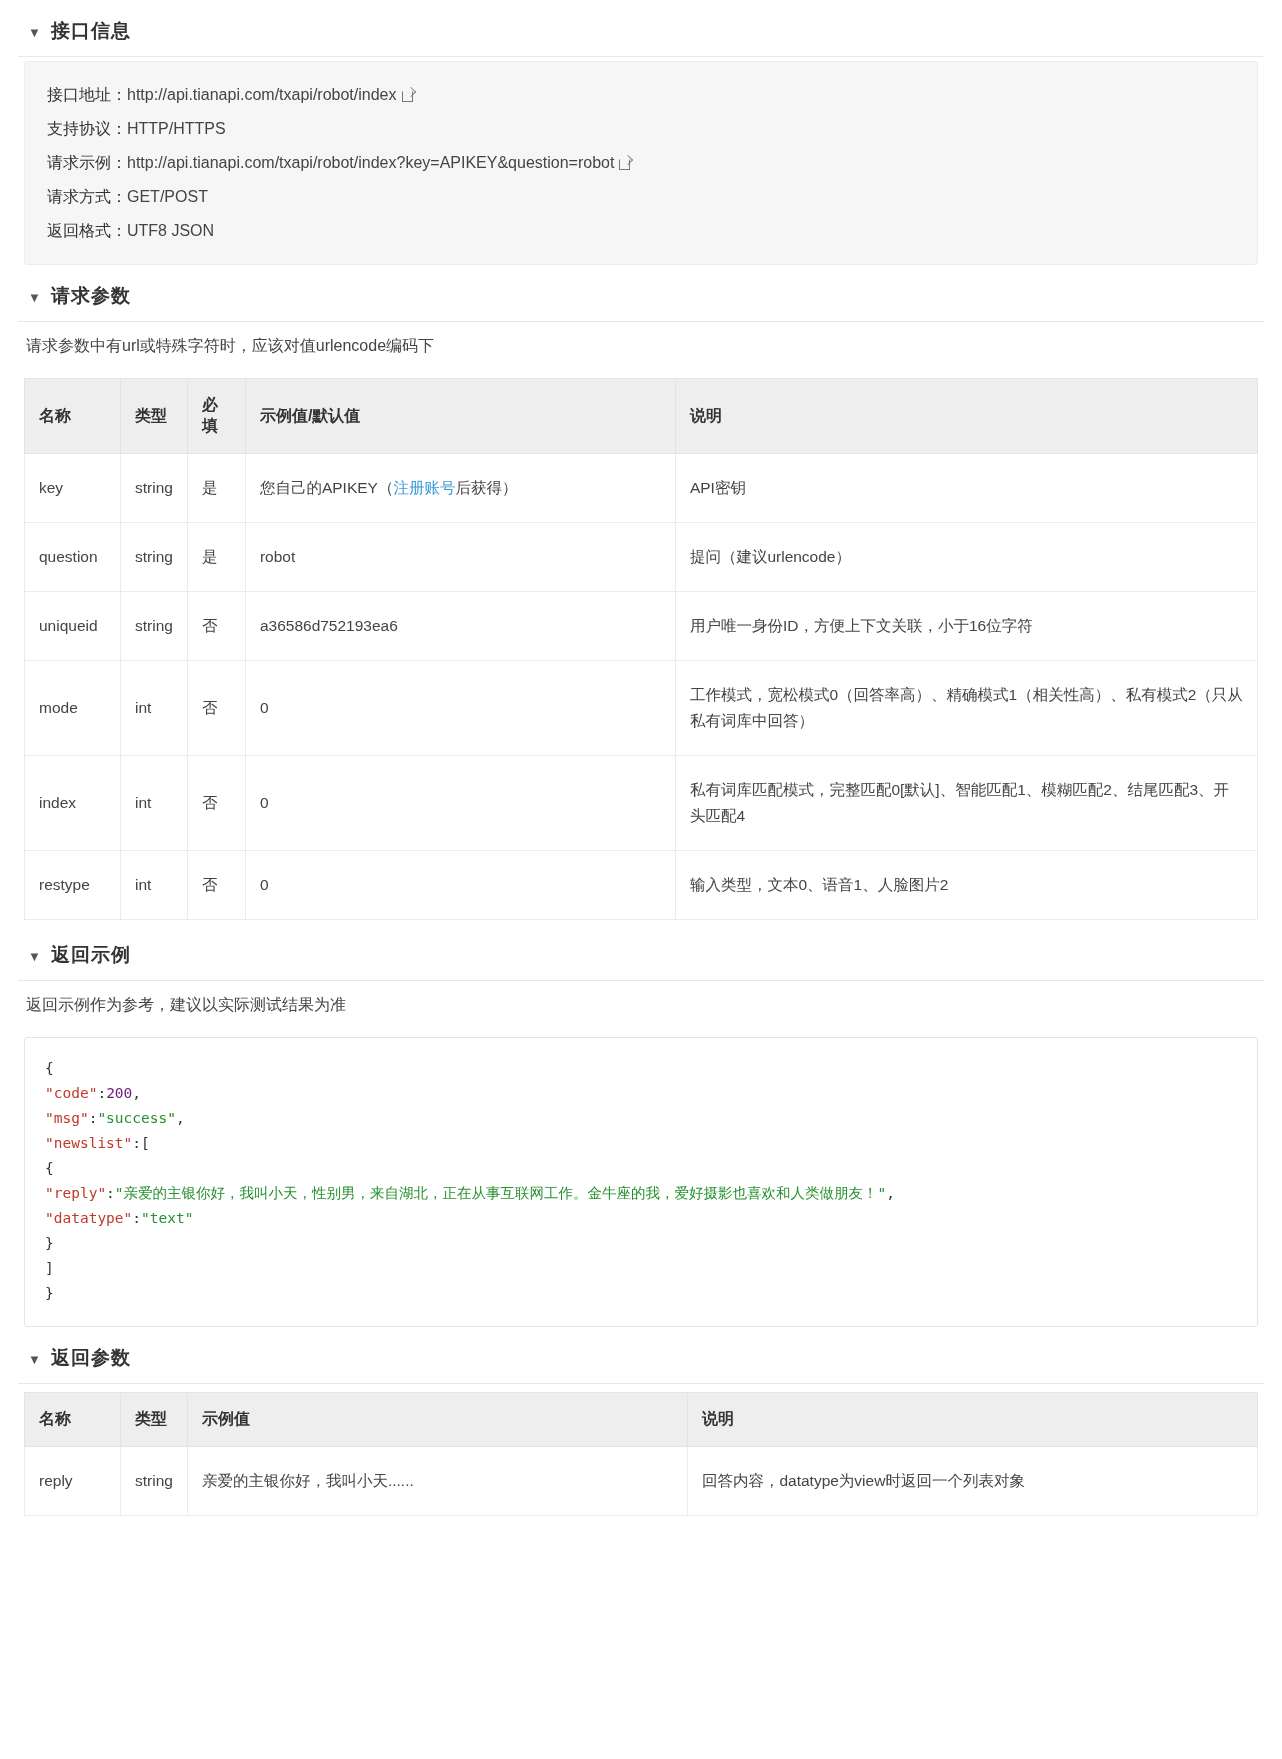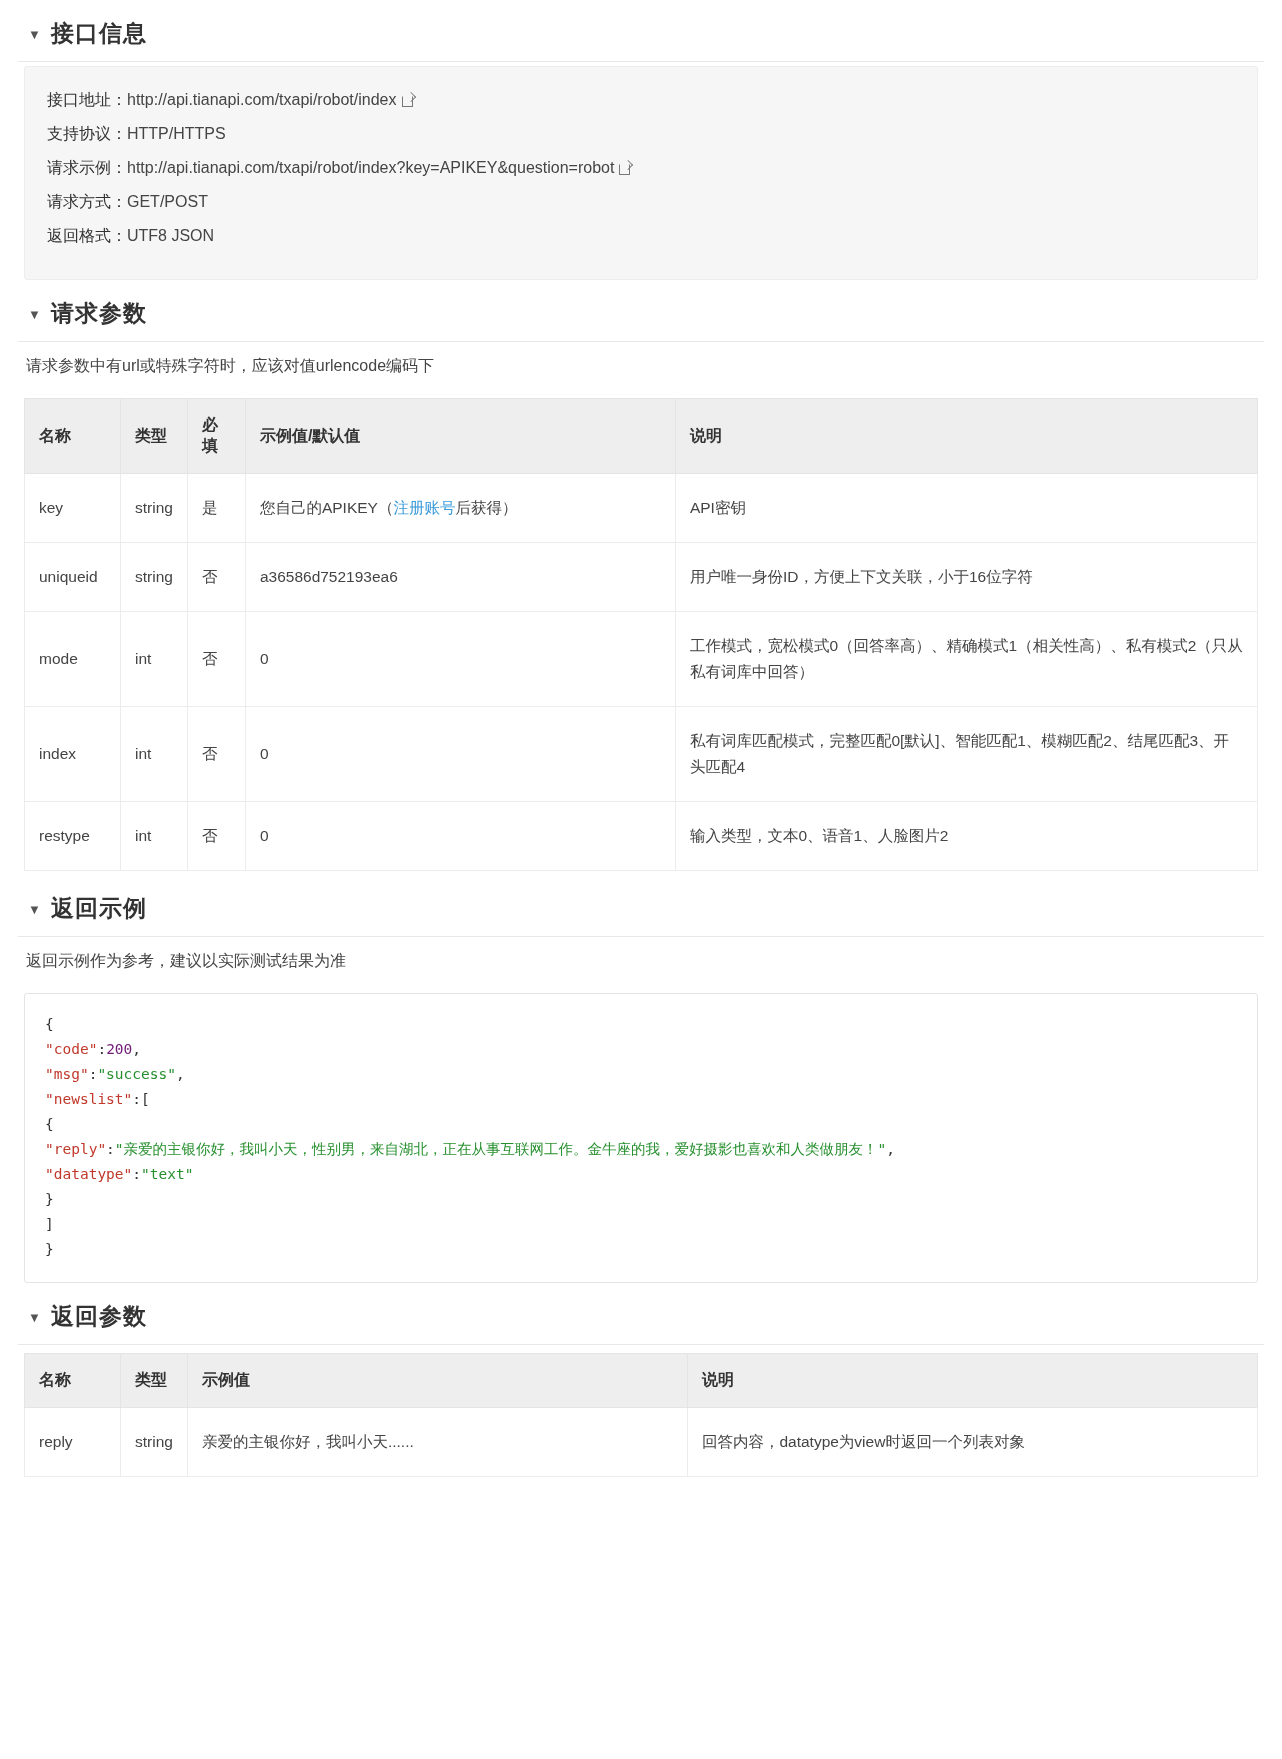--- a/index.html
+++ b/index.html
@@ -22,36 +22,36 @@
     gap: 10px;
     padding: 18px 0 12px 10px;
   }
   .section-head .caret {
     color: #555;
     font-size: 13px;
     line-height: 1;
     transform: translateY(1px);
   }
   .section-head .title {
-    font-size: 23px;
+    font-size: 19px;
     font-weight: bold;
     color: #333;
     letter-spacing: 1px;
   }
   .hr {
     height: 1px;
     background: #e8e8e8;
     margin: 0;
   }
   
   .info-box {
     background: #f6f6f6;
     border: 1px solid #ededed;
     border-radius: 3px;
-    padding: 16px 22px 26px 22px;
+    padding: 16px 22px 16px 22px;
     margin: 4px 6px 0 6px;
   }
   .info-line {
     font-size: 16px;
     color: #444;
     line-height: 34px;
     white-space: nowrap;
   }
   .info-line .lbl { color: #333; }
   .ext-icon {
@@ -190,20 +190,27 @@
     </thead>
     <tbody>
       <tr>
         <td>key</td>
         <td>string</td>
         <td>是</td>
         <td><span>您自己的APIKEY（</span><span class="link">注册账号</span><span>后获得）</span></td>
         <td>API密钥</td>
       </tr>
       <tr>
+        <td>question</td>
+        <td>string</td>
+        <td>是</td>
+        <td>robot</td>
+        <td>提问（建议urlencode）</td>
+      </tr>
+      <tr>
         <td>uniqueid</td>
         <td>string</td>
         <td>否</td>
         <td>a36586d752193ea6</td>
         <td>用户唯一身份ID，方便上下文关联，小于16位字符</td>
       </tr>
       <tr>
         <td>mode</td>
         <td>int</td>
         <td>否</td>

